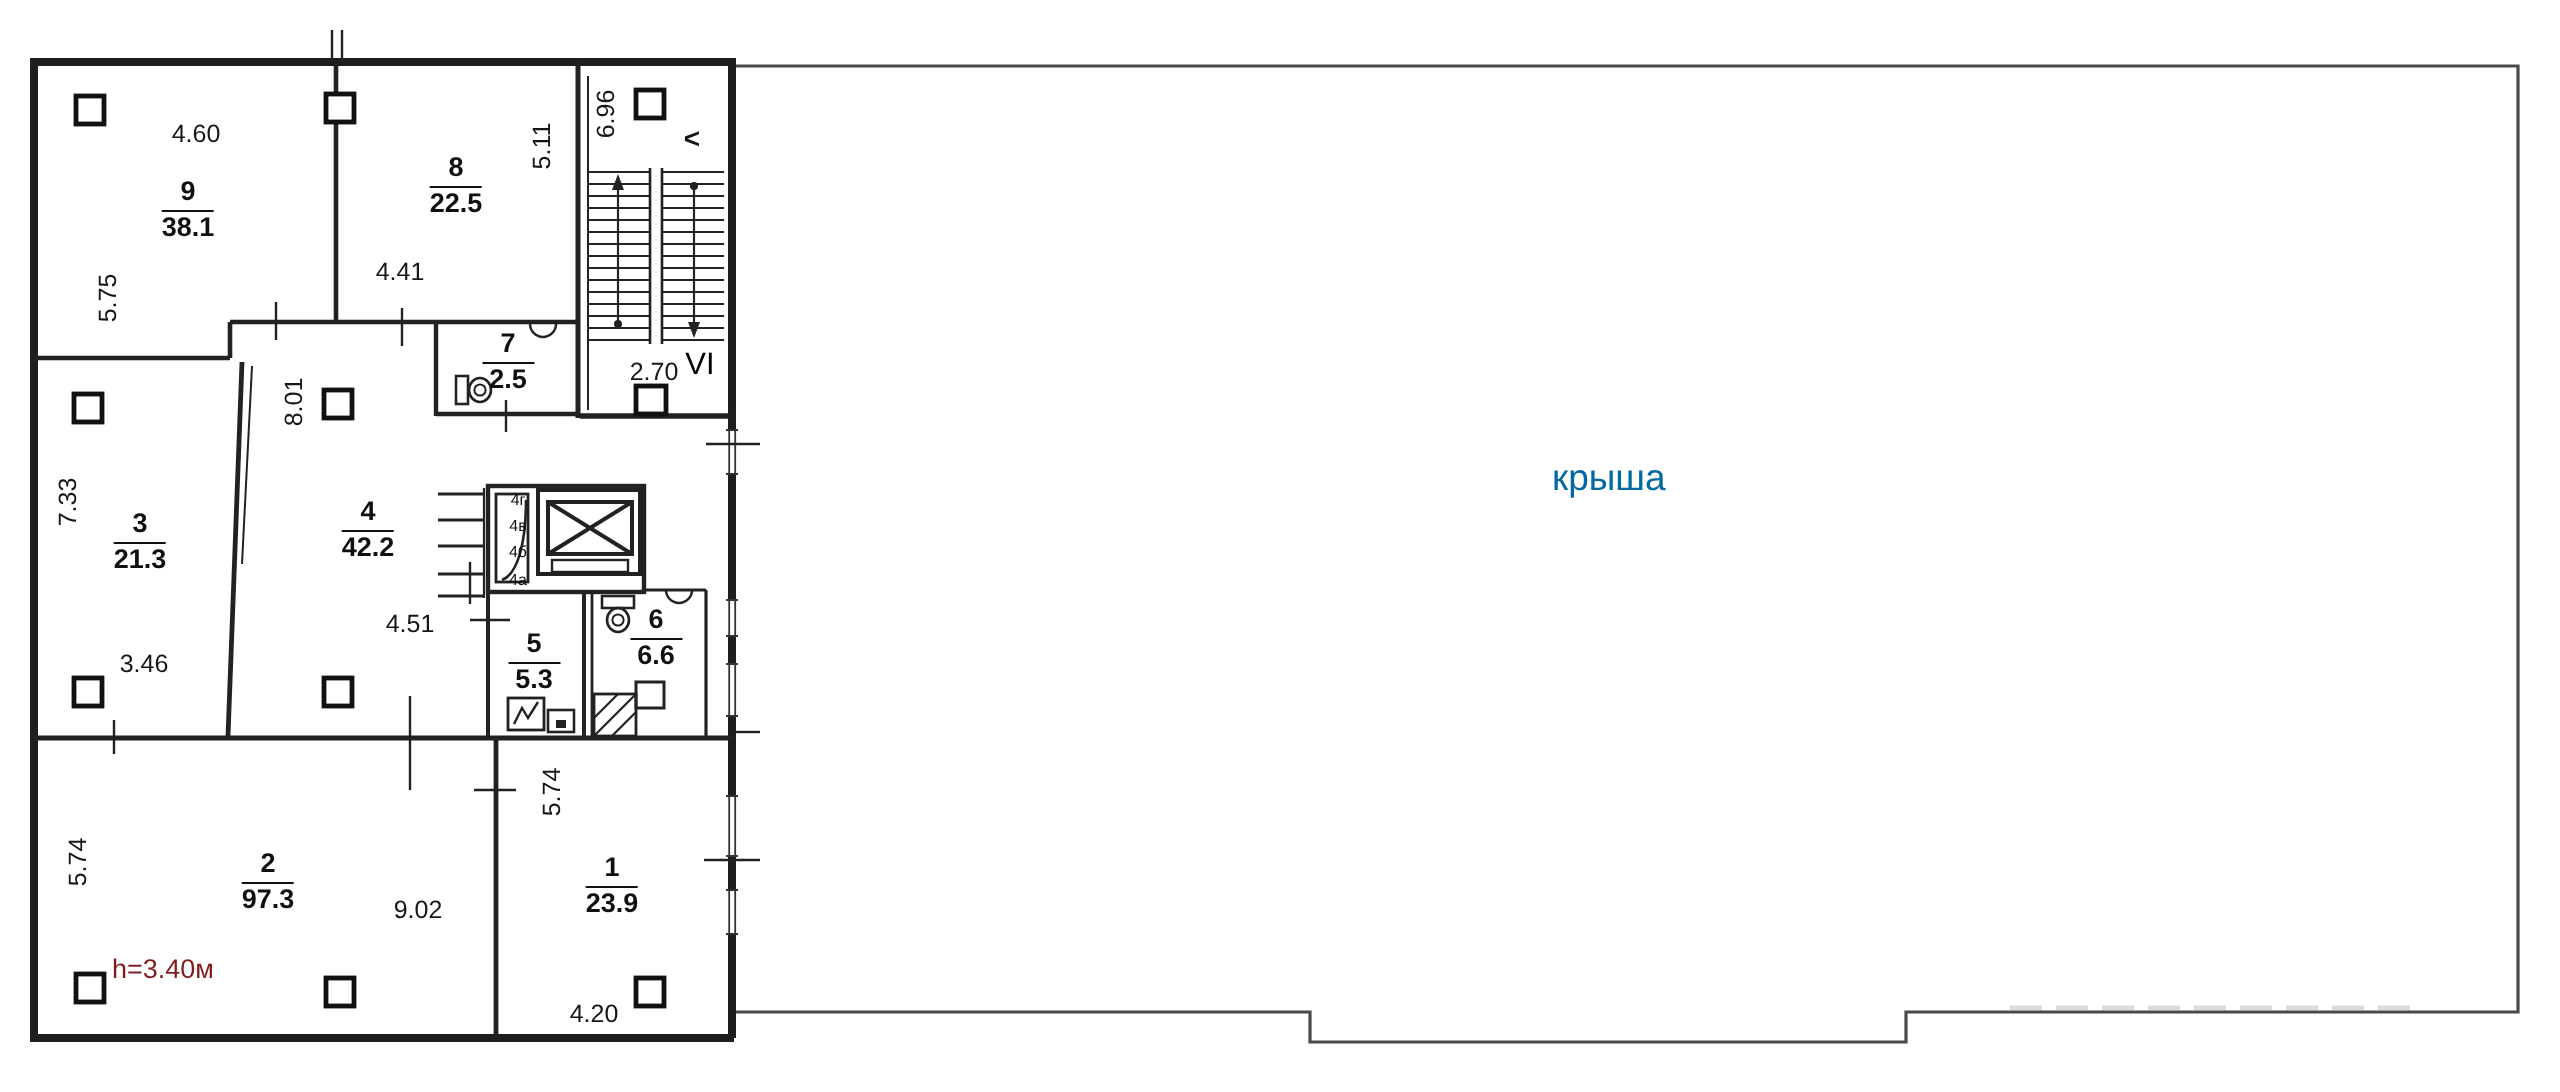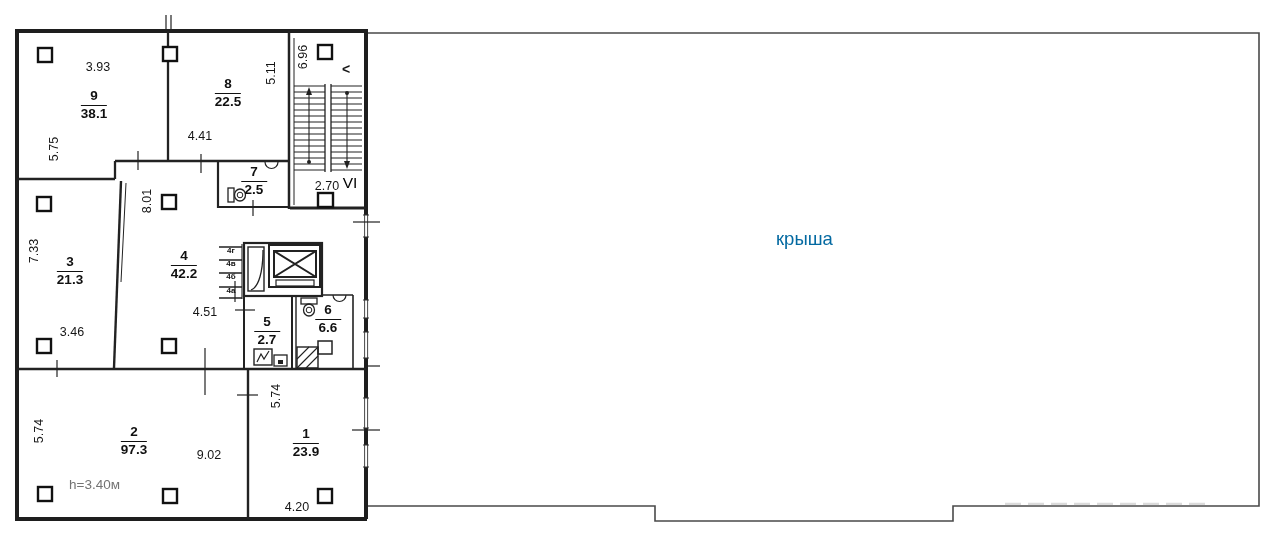--- a/index.html
+++ b/index.html
@@ -11,22 +11,22 @@
   .roof-label{position:absolute;left:776px;top:228px;font-size:18.5px;color:#0369a1;}
   .room-label{position:absolute;transform:translateX(-50%);text-align:center;
               font-weight:700;font-size:13.5px;color:#101010;line-height:1.08;white-space:nowrap;}
   .room-label .num{display:inline-block;border-bottom:1.7px solid #101010;padding:0 9px 1px;}
   .room-label .area{display:block;padding-top:1px;}
   .hdim,.vdim{position:absolute;font-size:12.5px;color:#161616;white-space:nowrap;}
   .hdim{transform:translate(-50%,-50%);}
   .vdim{transform:translate(-50%,-50%) rotate(-90deg);}
   .vi-mark{position:absolute;font-size:15.5px;color:#000000;transform:translate(-50%,-50%);}
   .stair-mark{position:absolute;font-size:14px;font-weight:700;color:#161616;transform:translate(-50%,-50%);}
-  .h-note{position:absolute;left:69px;top:477px;font-size:13.5px;color:#737373;white-space:nowrap;}
-  .shaft{position:absolute;font-size:8px;font-weight:700;color:#101010;transform:translate(-50%,-50%);}
+  .h-note{position:absolute;left:56px;top:477px;font-size:13.5px;color:#7f1d1d;white-space:nowrap;}
+  .shaft{position:absolute;font-size:8px;font-weight:400;color:#101010;transform:translate(-50%,-50%);margin-left:28px;}
 </style>
 </head>
 <body>
 
 <div class="canvas">
 
 
   <svg class="plan-svg" width="1280" height="546" viewBox="0 0 1280 546">
 
     <g stroke="#4a4a4a" stroke-width="1.6" fill="none">
@@ -156,36 +156,36 @@
   <div class="room-label" style="left:70px;top:255px">
     <span class="num">3</span>
     <span class="area">21.3</span>
   </div>
   <div class="room-label" style="left:184px;top:249px">
     <span class="num">4</span>
     <span class="area">42.2</span>
   </div>
   <div class="room-label" style="left:267px;top:315px">
     <span class="num">5</span>
-    <span class="area">2.7</span>
+    <span class="area">5.3</span>
   </div>
   <div class="room-label" style="left:328px;top:303px">
     <span class="num">6</span>
     <span class="area">6.6</span>
   </div>
   <div class="room-label" style="left:134px;top:425px">
     <span class="num">2</span>
     <span class="area">97.3</span>
   </div>
   <div class="room-label" style="left:306px;top:427px">
     <span class="num">1</span>
     <span class="area">23.9</span>
   </div>
 
-  <div class="hdim" style="left:98px;top:67px">3.93</div>
+  <div class="hdim" style="left:98px;top:67px">4.60</div>
   <div class="hdim" style="left:200px;top:136px">4.41</div>
   <div class="hdim" style="left:72px;top:332px">3.46</div>
   <div class="hdim" style="left:205px;top:312px">4.51</div>
   <div class="hdim" style="left:209px;top:455px">9.02</div>
   <div class="hdim" style="left:297px;top:507px">4.20</div>
   <div class="hdim" style="left:327px;top:186px">2.70</div>
   <div class="vi-mark" style="left:350px;top:183px">VI</div>
 
   <div class="vdim" style="left:54px;top:149px">5.75</div>
   <div class="vdim" style="left:271px;top:73px">5.11</div>

